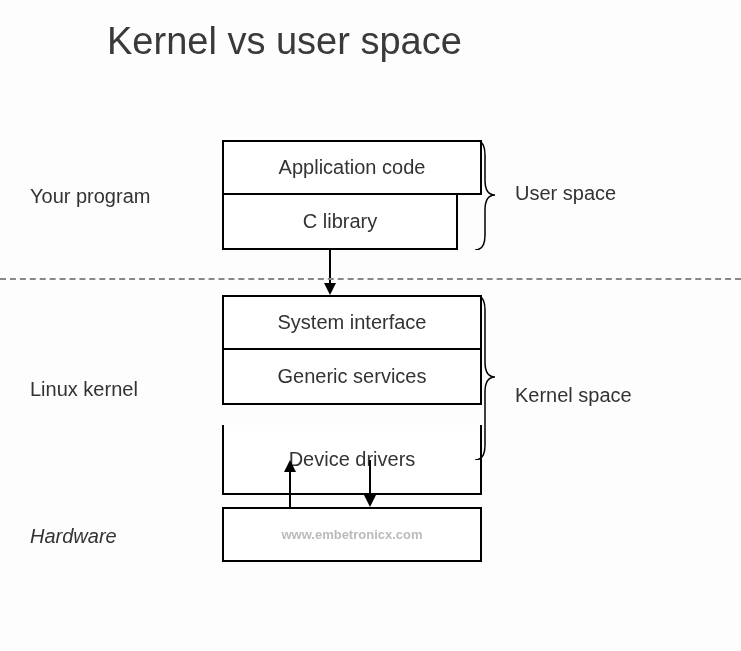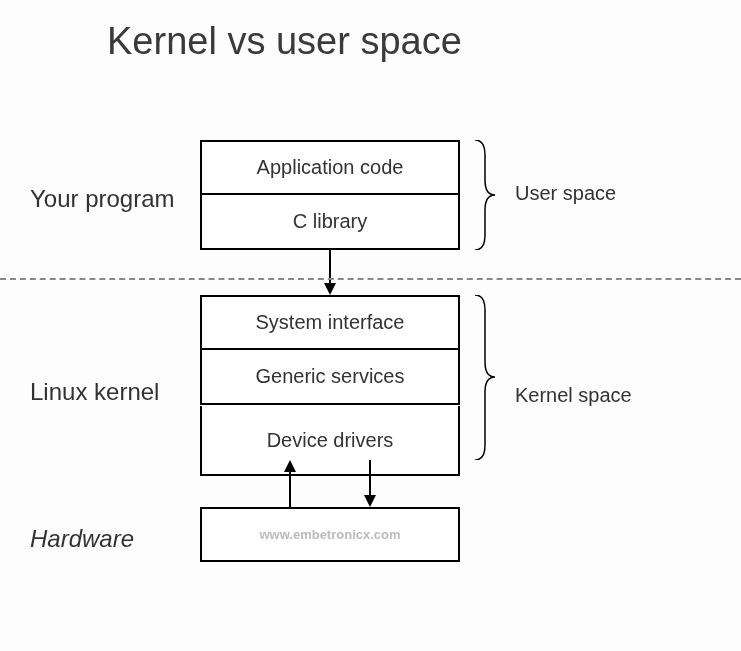--- a/index.html
+++ b/index.html
@@ -23,24 +23,25 @@
     }
     .box {
       position: absolute;
       border: 2px solid #000;
       background: #fff;
       display: flex;
       align-items: center;
       justify-content: center;
       font-size: 20px;
       color: #333;
+      margin-left: 22px;
     }
     .left-label {
       position: absolute;
-      font-size: 24px;
+      font-size: 20px;
       color: #333;
     }
     .right-label {
       position: absolute;
       font-size: 20px;
       color: #333;
     }
     .divider {
       position: absolute;
       left: 0;
@@ -76,36 +77,36 @@
     }
   </style>
 </head>
 <body>
 
 <div class="title">Kernel vs user space</div>
 
 <div class="box" style="left:200px; top:140px; width:260px; height:55px;">
   <span>Application code</span>
 </div>
-<div class="box" style="left:200px; top:195px; width:260px; height:55px; border-top:none;">
+<div class="box" style="left:200px; top:195px; width:236px; height:55px; border-top:none;">
   <span>C library</span>
 </div>
 
 <div class="arrow-line" style="left:329px; top:250px; width:2px; height:35px;"></div>
 <div class="arrow-head-down" style="left:324px; top:283px;"></div>
 
 <div class="divider" style="top:278px;"></div>
 
 <div class="box" style="left:200px; top:295px; width:260px; height:55px;">
   <span>System interface</span>
 </div>
 <div class="box" style="left:200px; top:350px; width:260px; height:55px; border-top:none;">
   <span>Generic services</span>
 </div>
-<div class="box" style="left:200px; top:406px; width:260px; height:70px; border-top:none;">
+<div class="box" style="left:200px; top:425px; width:260px; height:70px; border-top:none;">
   <span>Device drivers</span>
 </div>
 
 <div class="arrow-line" style="left:289px; top:471px; width:2px; height:36px;"></div>
 <div class="arrow-head-up" style="left:284px; top:460px;"></div>
 
 <div class="arrow-line" style="left:369px; top:460px; width:2px; height:36px;"></div>
 <div class="arrow-head-down" style="left:364px; top:495px;"></div>
 
 <div class="box" style="left:200px; top:507px; width:260px; height:55px;">

